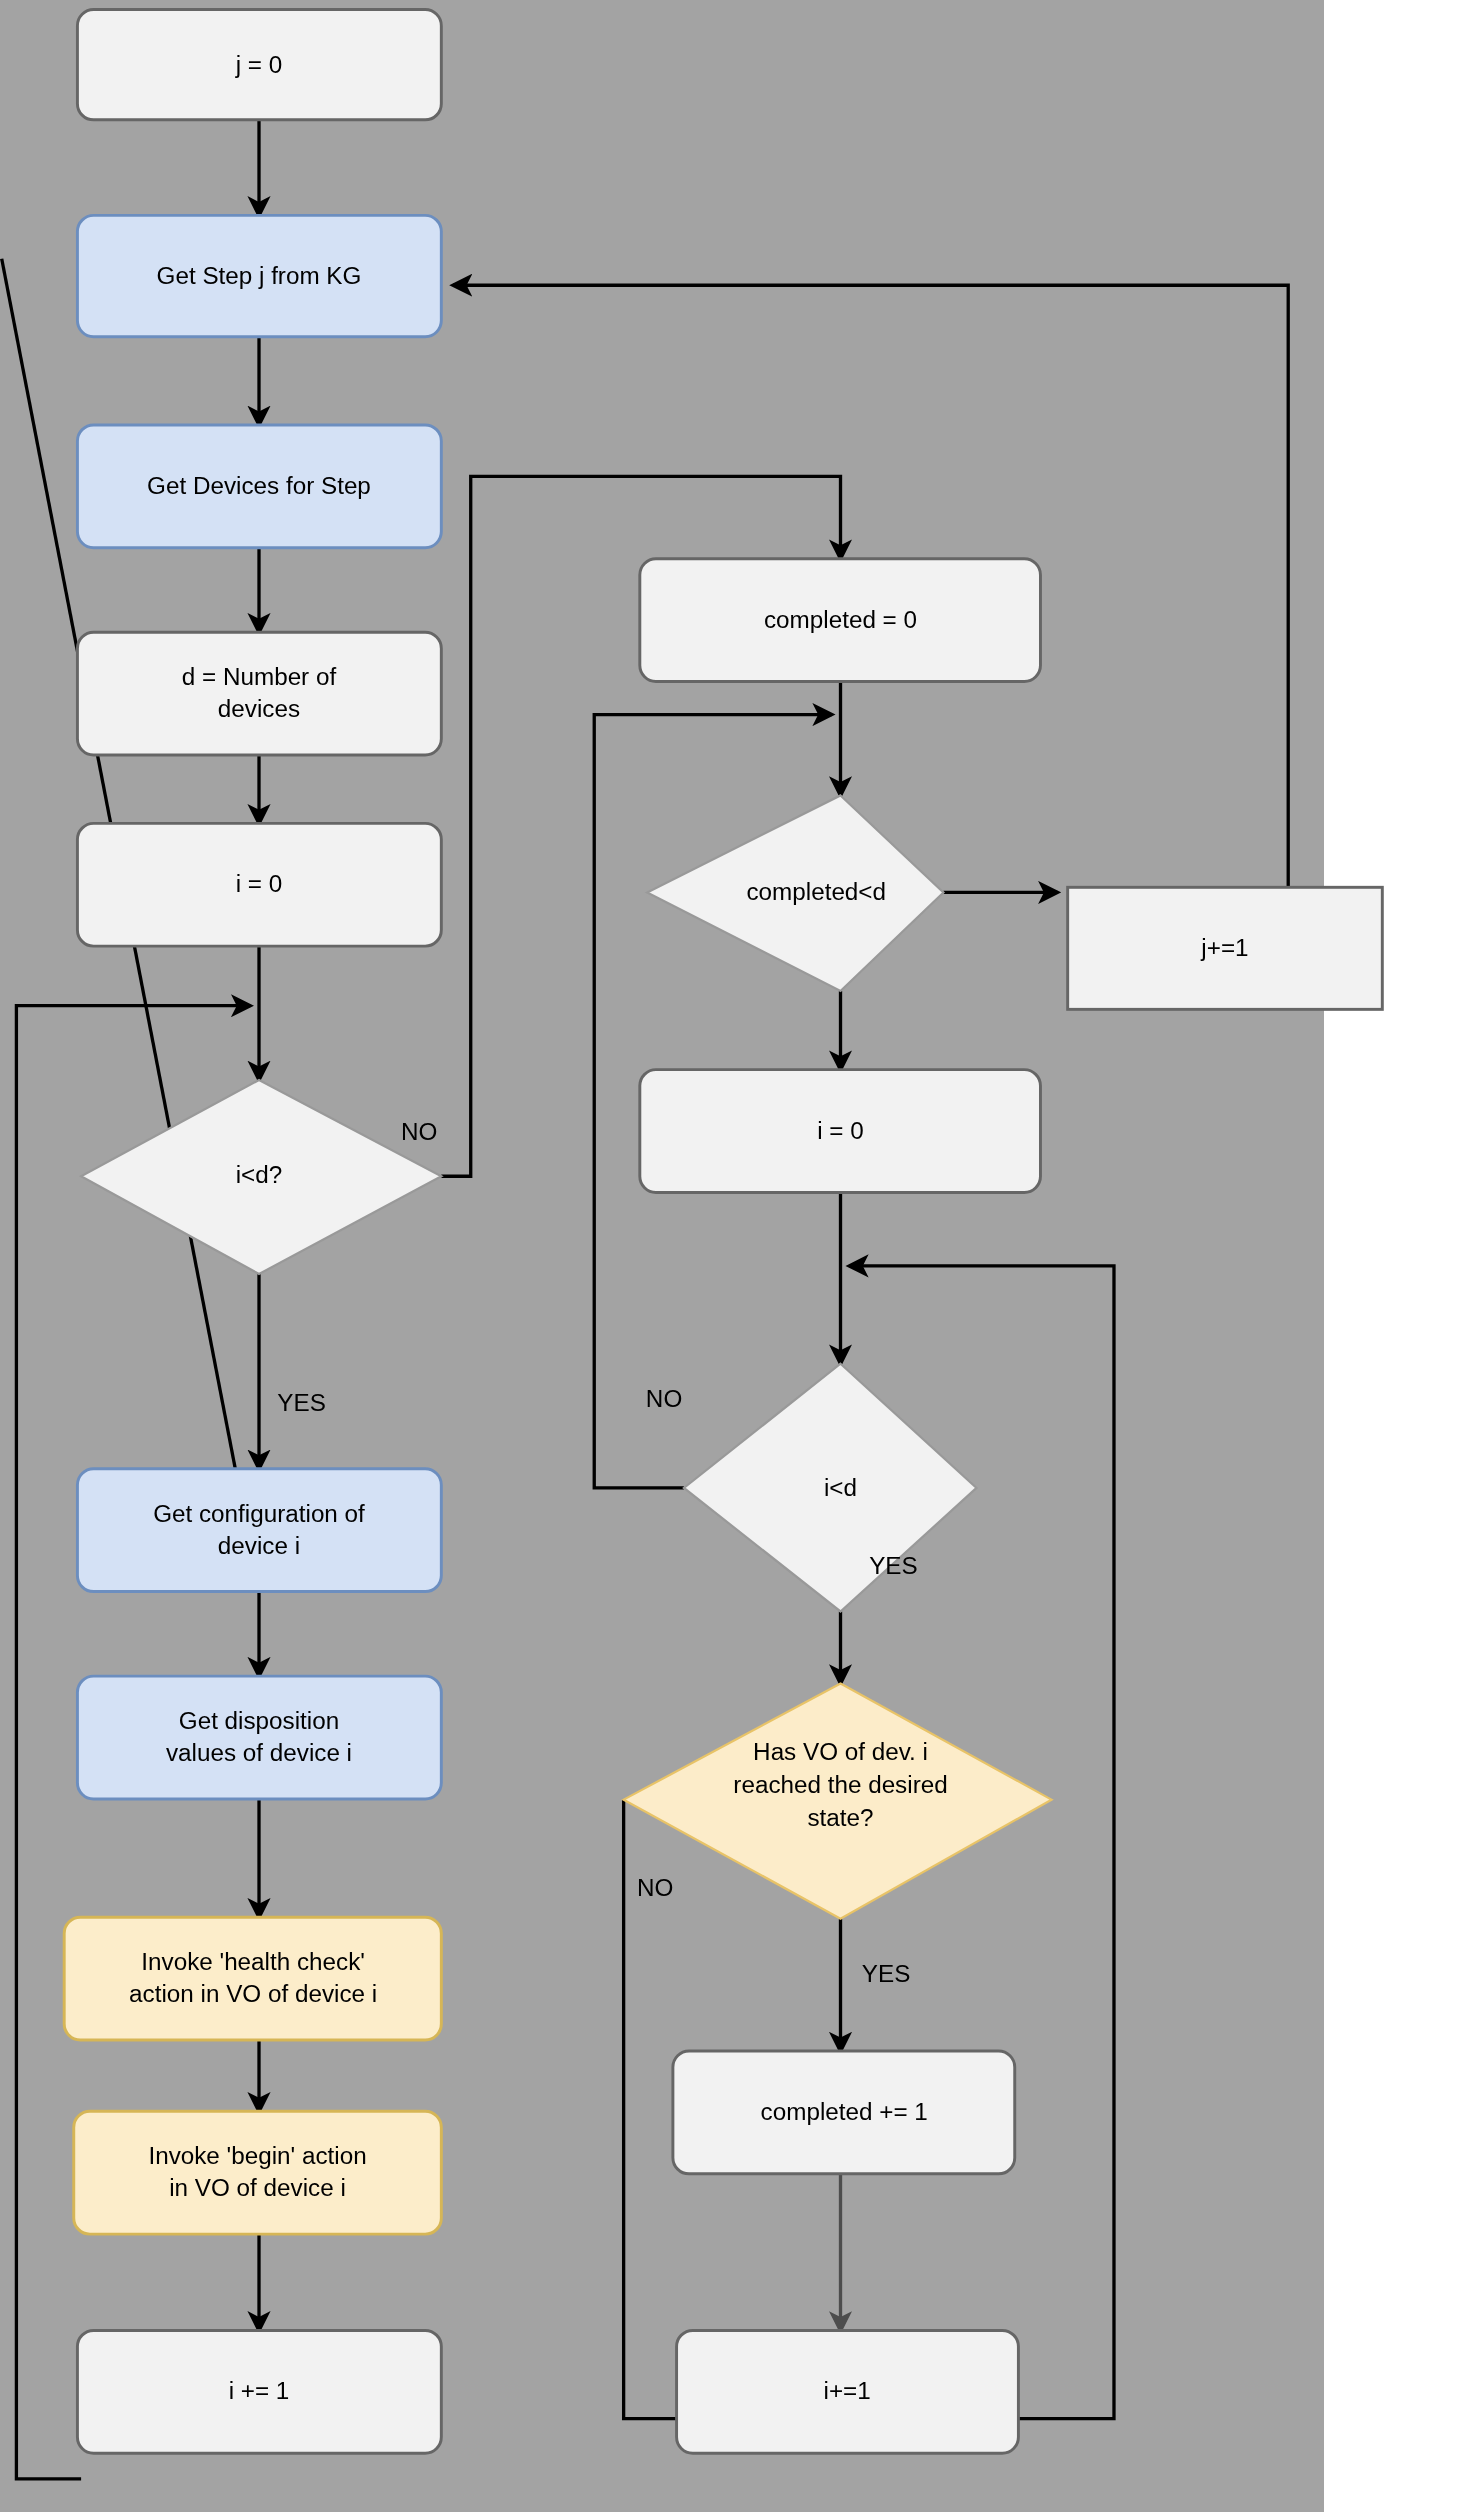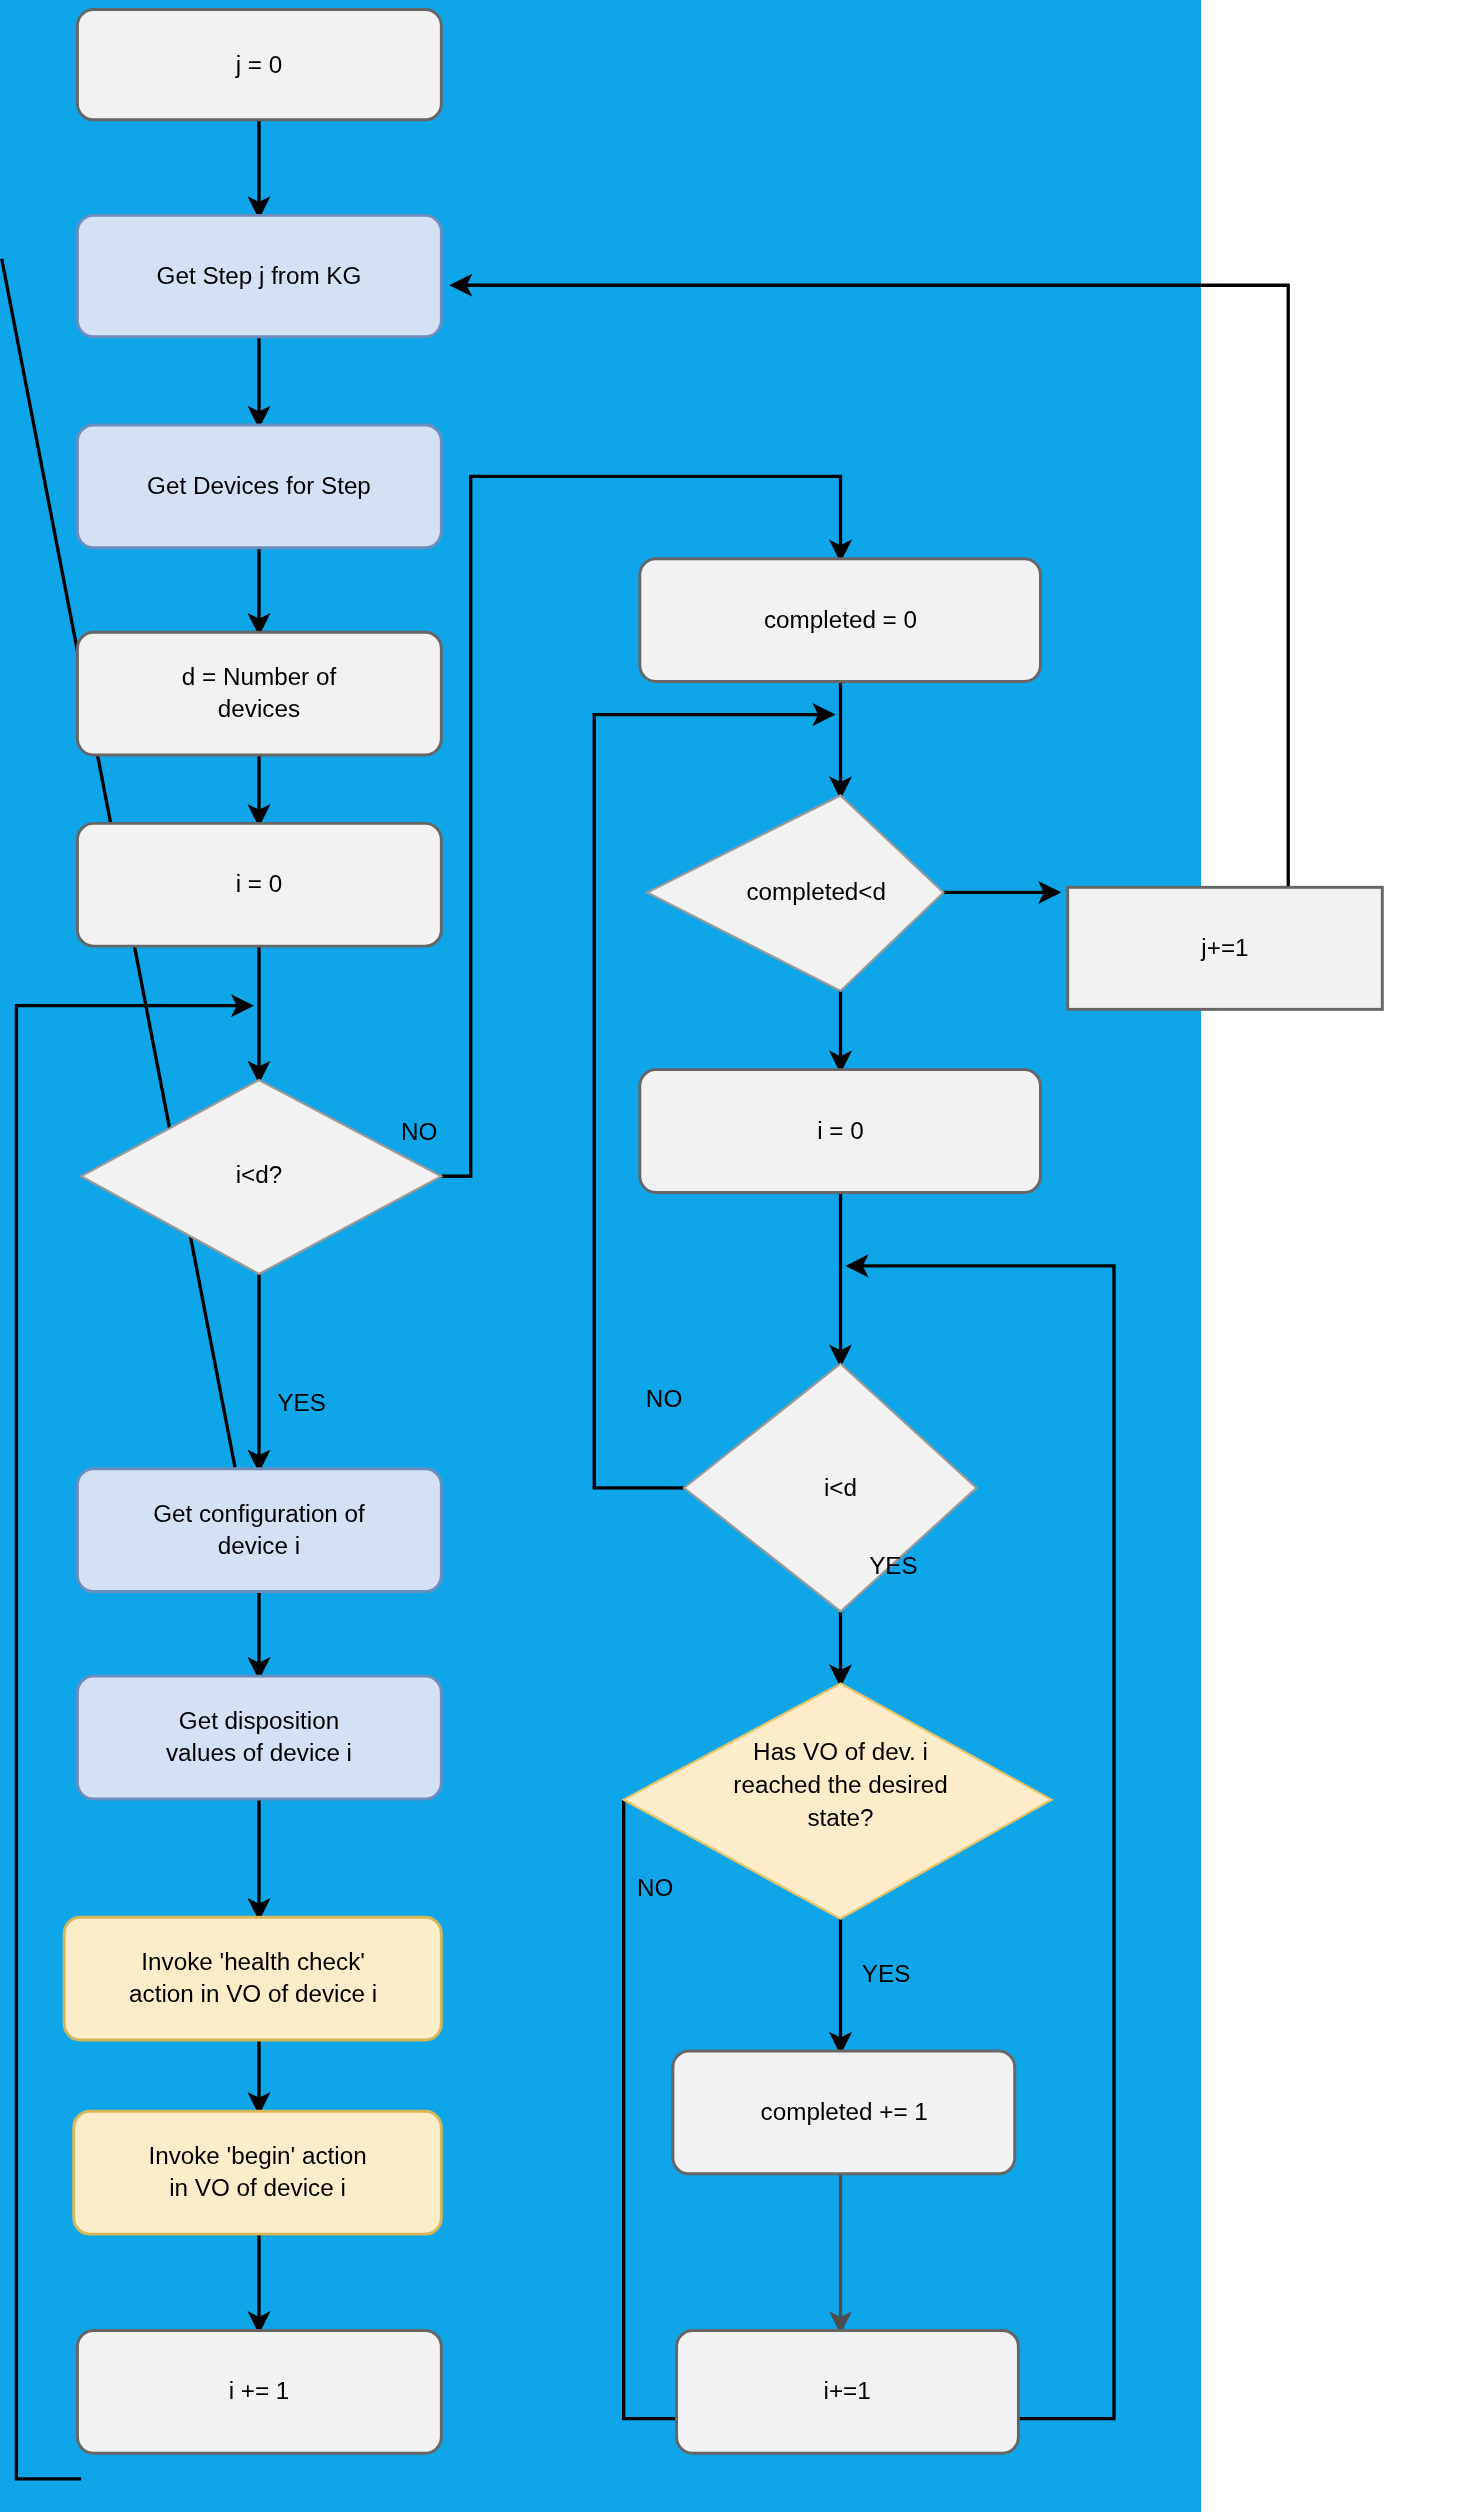--- a/index.html
+++ b/index.html
@@ -2,23 +2,23 @@
 <html style="font-size:11.8px"><head>
 <meta charset="utf-8">
 <style>
   html, body {
     margin: 0;
     padding: 0;
     background: #ffffff;
   }
   #flowchart-root {
     position: relative;
-    width: 1201px;
+    width: 1324px;
     height: 2512px;
-    background: #0ea5e9;
+    background: #a3a3a3;
     font-family: "Liberation Sans", sans-serif;
   }
   #flow-svg {
     position: absolute;
     top: 0;
     left: 0;
     width: 1459px;
     height: 2512px;
     display: block;
   }

